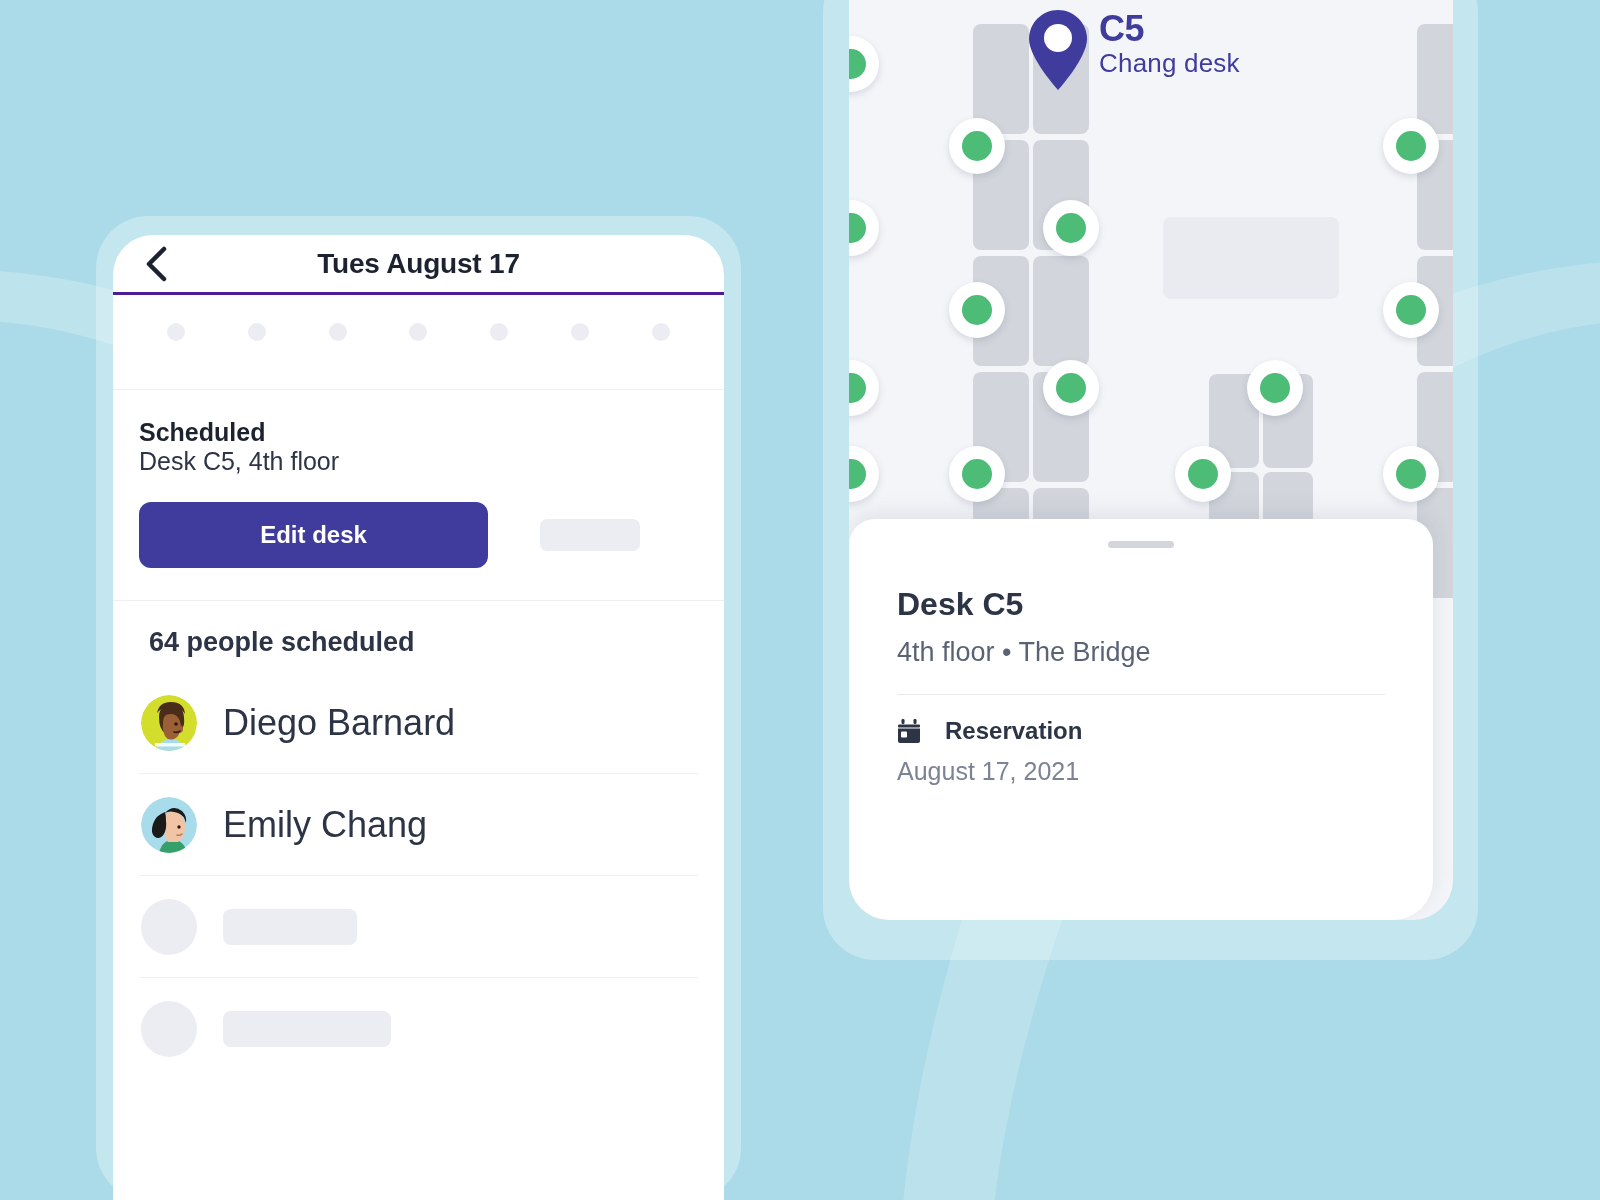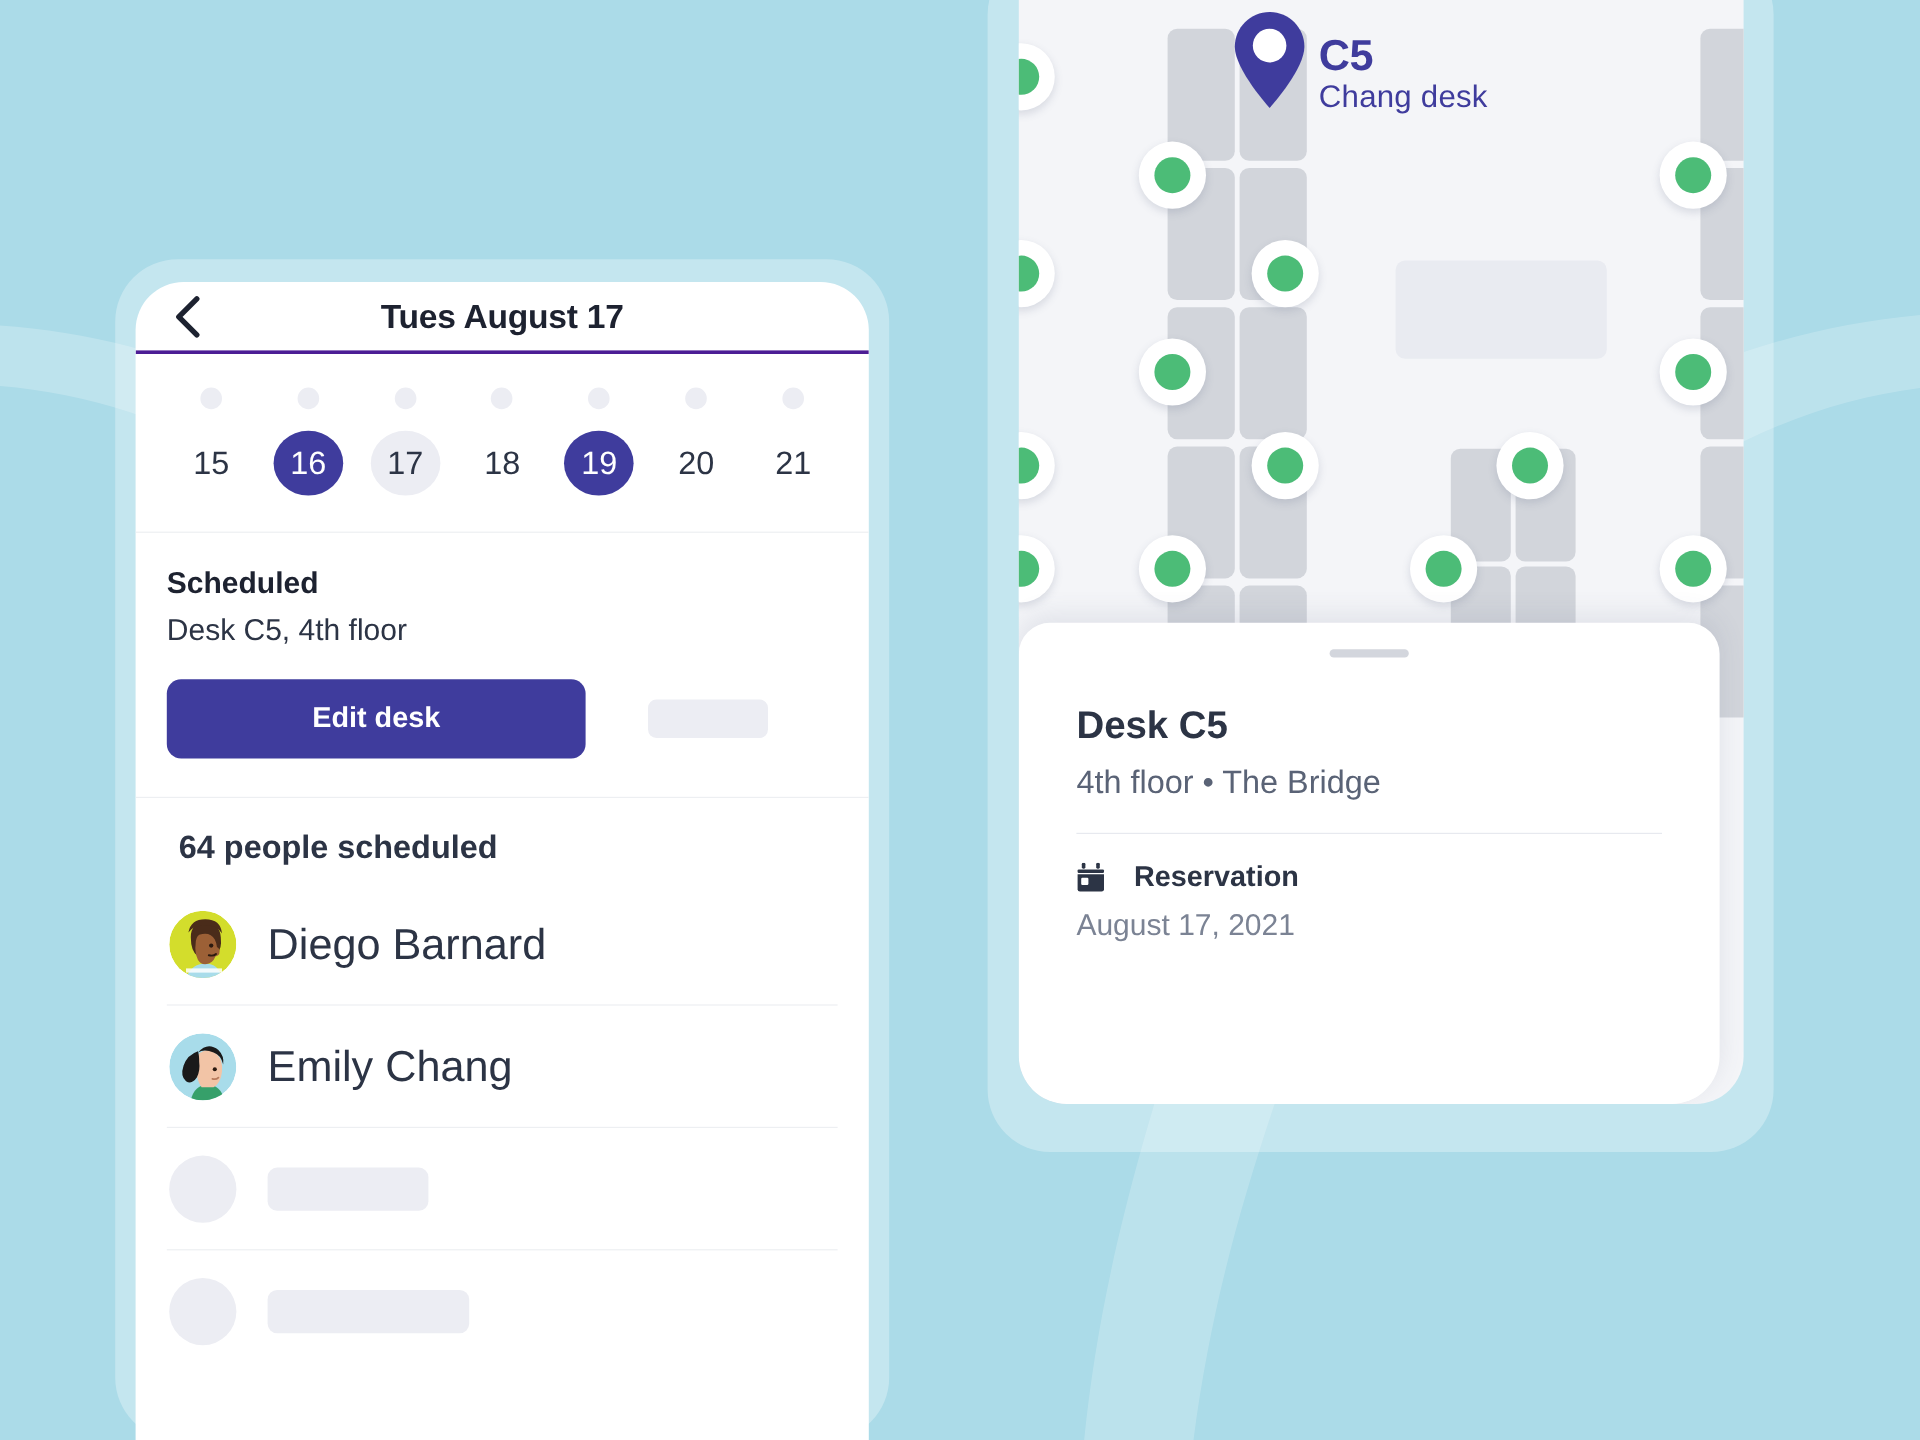--- a/index.html
+++ b/index.html
@@ -79,21 +79,21 @@
   .wn-cell.sel-purple { background: #3F3C9D; color: #ffffff; font-weight: normal; }
   .wn-cell.sel-grey { background: #ECEDF3; color: #2C3445; }
 
   
   .sched {
     padding: 28px 26px 32px 26px;
     border-bottom: 1px solid #EDEFF2;
   }
   .sched-title {
     font-size: 25px; font-weight: bold; color: #1D2230;
-    margin-bottom: 10px;
+    margin-bottom: 0;
   }
   .sched-sub {
     font-size: 25px; color: #2C3445; margin-bottom: 26px;
   }
   .sched-actions { display: flex; align-items: center; gap: 0; }
   .btn-primary {
     background: #3F3C9D;
     color: #ffffff;
     font-size: 24px; font-weight: bold;
     border: none; border-radius: 12px;
@@ -170,21 +170,21 @@
     display: block;
     width: 30px; height: 30px; border-radius: 50%;
     background: #4CBC77;
   }
   .pin-wrap {
     position: absolute;
     left: 178px; top: 34px;
     display: flex; align-items: flex-start;
     z-index: 6;
   }
-  .pin-label { margin-left: 10px; margin-top: 19px; }
+  .pin-label { margin-left: 10px; margin-top: 2px; }
   .pin-code {
     font-size: 36px; font-weight: bold; color: #3F3C9D;
     line-height: 1.05; letter-spacing: -0.5px;
   }
   .pin-sub {
     font-size: 26px; color: #3F3C9D; letter-spacing: 0.2px;
   }
 
   
   .sheet {
@@ -276,29 +276,20 @@
           </div>
         <div class="wd-cell">
             <div class="wd-dot"></div>
           </div>
         <div class="wd-cell">
             <div class="wd-dot"></div>
           </div>
         <div class="wd-cell">
             <div class="wd-dot"></div>
           </div>
-      </div>
-      <div class="week-nums">
-        <div class="wn-cell">15</div>
-        <div class="wn-cell sel-purple">16</div>
-        <div class="wn-cell sel-grey">17</div>
-        <div class="wn-cell">18</div>
-        <div class="wn-cell sel-purple">19</div>
-        <div class="wn-cell">20</div>
-        <div class="wn-cell">21</div>
       </div>
     </div>
 
     <div class="sched">
       <div class="sched-title">Scheduled</div>
       <div class="sched-sub">Desk C5, 4th floor</div>
       <div class="sched-actions">
         <button class="btn-primary">Edit desk</button>
         <div class="ghost-pill"></div>
       </div>

